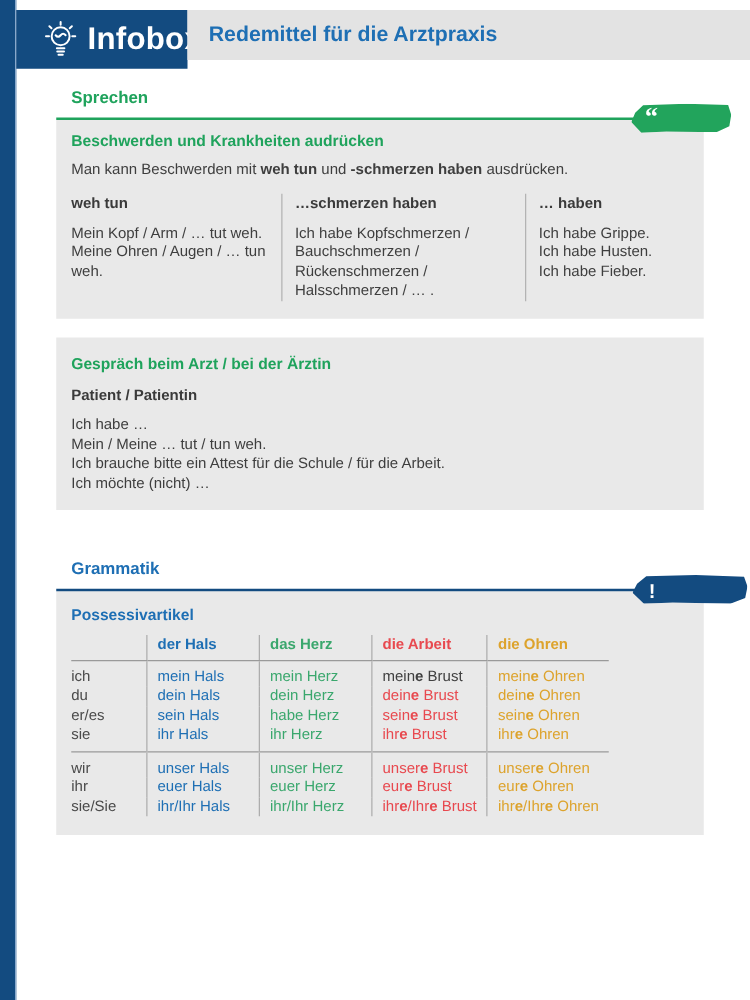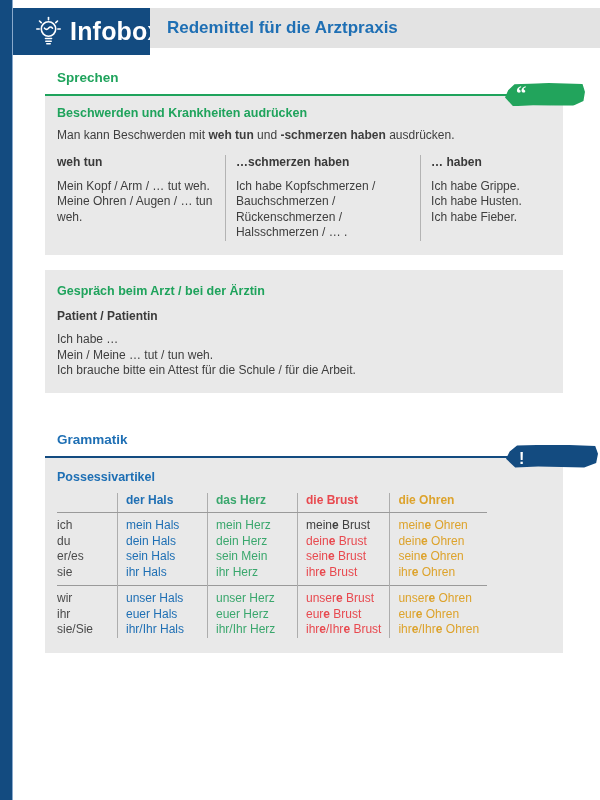--- a/index.html
+++ b/index.html
@@ -141,20 +141,21 @@
     </div>
 
     <div class="graybox" id="box2">
       <div class="boxhead green">Gespräch beim Arzt / bei der Ärztin</div>
       <div class="cols" id="box2-cols">
           <div class="col c2">
             <div class="colhead">Patient / Patientin</div>
             <div>Ich habe …</div>
             <div>Mein / Meine … tut / tun weh.</div>
             <div>Ich brauche bitte ein Attest für die Schule / für die Arbeit.</div>
+            <div>Ich möchte (nicht) …</div>
           </div>
         </div>
     </div>
   </div>
 
   <div class="section2">
     <h2 class="blue">Grammatik</h2>
     <div class="rule blue">
       <div class="badge navy">
         <span class="glyph">!</span>
@@ -169,21 +170,21 @@
             <col class="c-w">
             <col class="c-w">
             <col class="c-w">
             <col class="c-last">
         </colgroup>
         <thead>
           <tr>
               <td class="pronoun"></td>
               <td style="color: rgb(30, 111, 180);">der Hals</td>
               <td style="color: rgb(58, 167, 109);">das Herz</td>
-              <td style="color: rgb(232, 73, 79);">die Brust</td>
+              <td style="color: rgb(232, 73, 79);">die Arbeit</td>
               <td style="color: rgb(221, 163, 44);">die Ohren</td>
             </tr>
         </thead>
       <tbody class="g1">
             <tr>
               <td class="pronoun">ich</td>
               <td style="color: rgb(30, 111, 180);">mein Hals</td>
               <td style="color: rgb(58, 167, 109);">mein Herz</td>
               <td style="color: #404040;">mein<b>e</b> Brust</td>
               <td style="color: rgb(221, 163, 44);">mein<b>e</b> Ohren</td>
@@ -191,21 +192,21 @@
             <tr>
               <td class="pronoun">du</td>
               <td style="color: rgb(30, 111, 180);">dein Hals</td>
               <td style="color: rgb(58, 167, 109);">dein Herz</td>
               <td style="color: rgb(232, 73, 79);">dein<b>e</b> Brust</td>
               <td style="color: rgb(221, 163, 44);">dein<b>e</b> Ohren</td>
             </tr>
             <tr>
               <td class="pronoun">er/es</td>
               <td style="color: rgb(30, 111, 180);">sein Hals</td>
-              <td style="color: rgb(58, 167, 109);">sein Mein</td>
+              <td style="color: rgb(58, 167, 109);">habe Herz</td>
               <td style="color: rgb(232, 73, 79);">sein<b>e</b> Brust</td>
               <td style="color: rgb(221, 163, 44);">sein<b>e</b> Ohren</td>
             </tr>
             <tr>
               <td class="pronoun">sie</td>
               <td style="color: rgb(30, 111, 180);">ihr Hals</td>
               <td style="color: rgb(58, 167, 109);">ihr Herz</td>
               <td style="color: rgb(232, 73, 79);">ihr<b>e</b> Brust</td>
               <td style="color: rgb(221, 163, 44);">ihr<b>e</b> Ohren</td>
             </tr>

